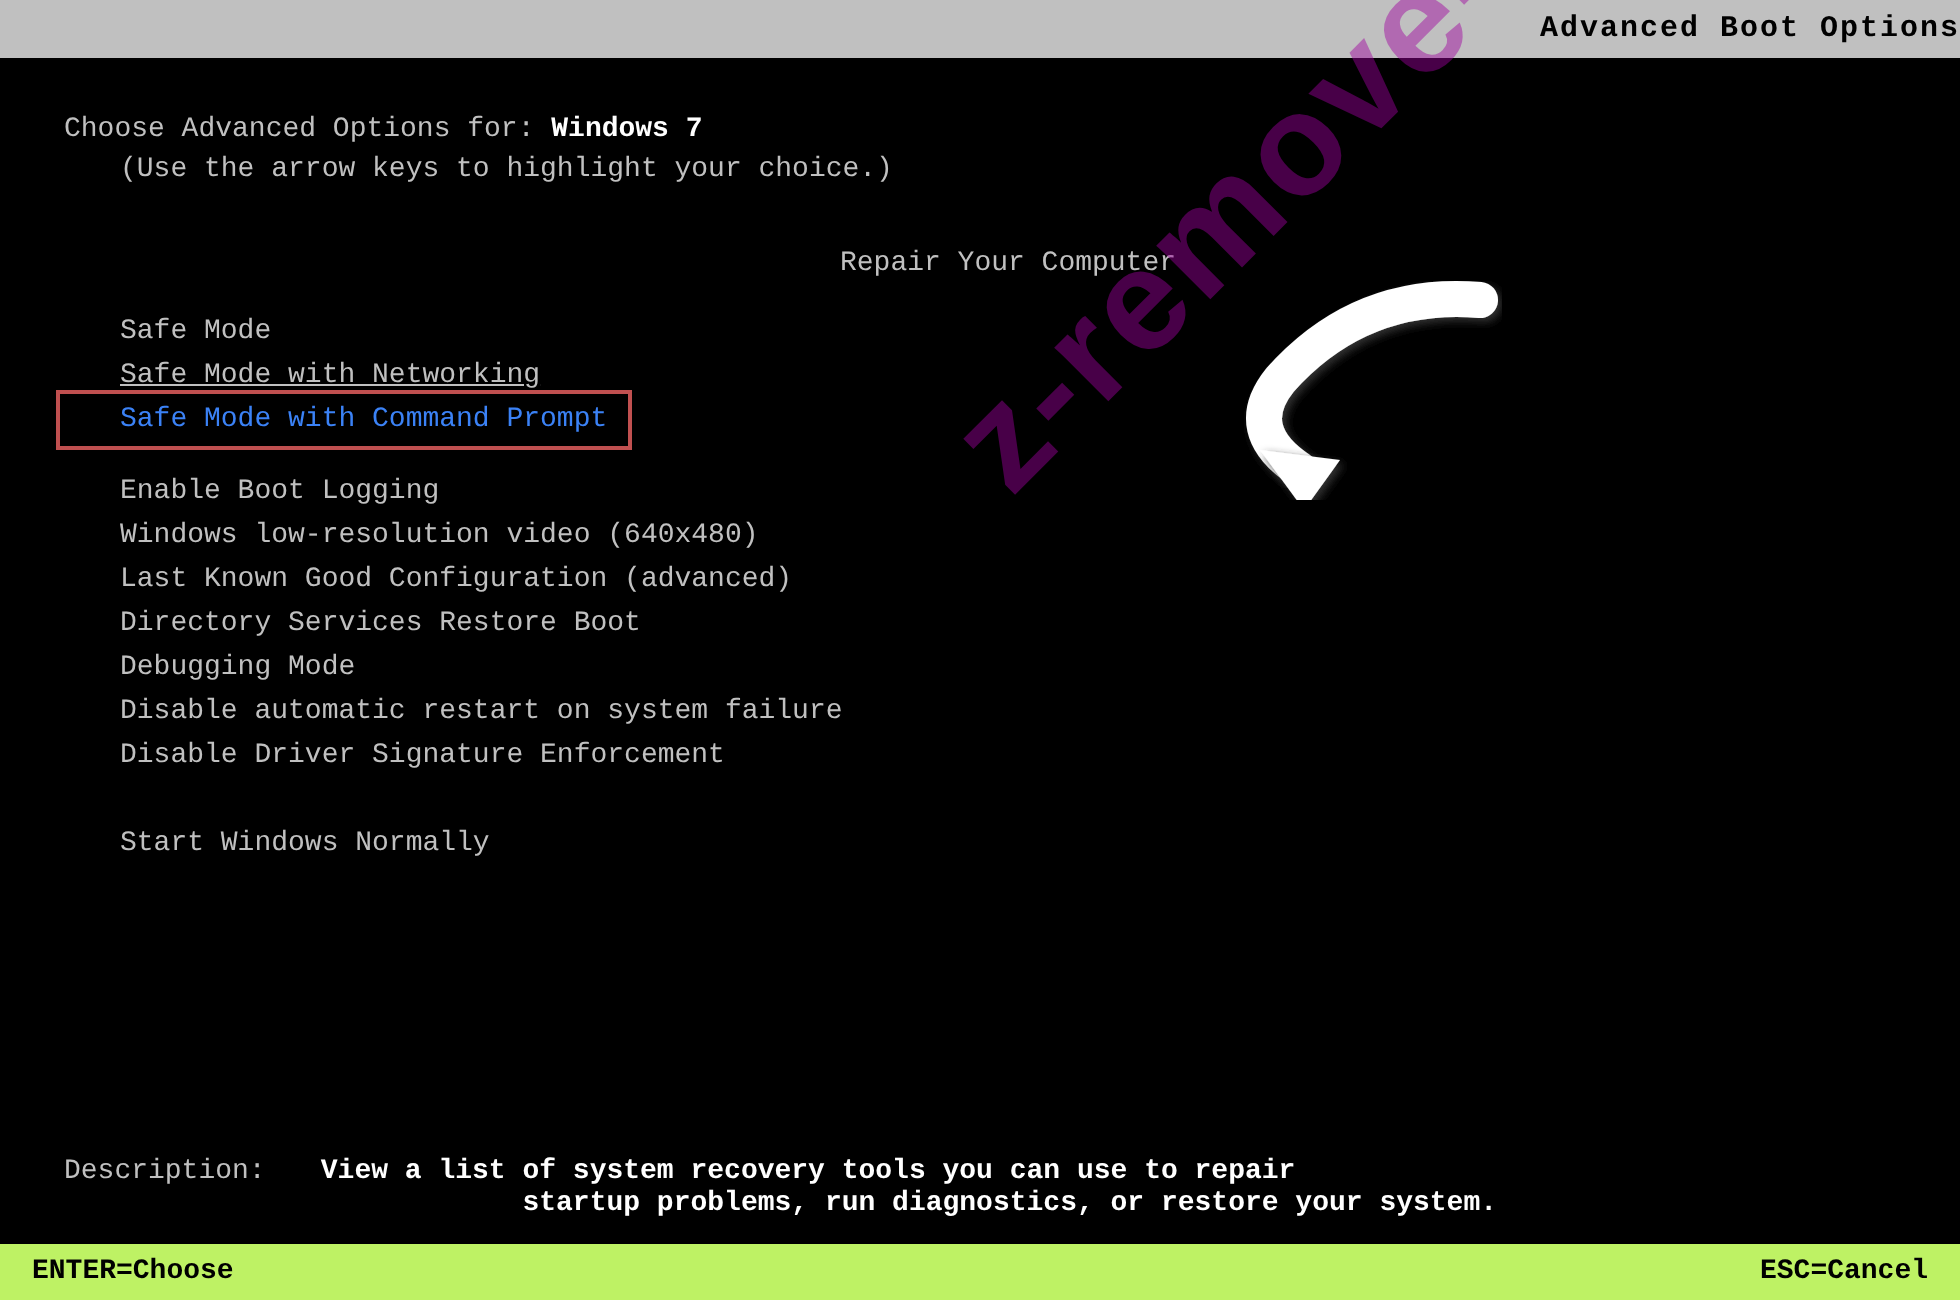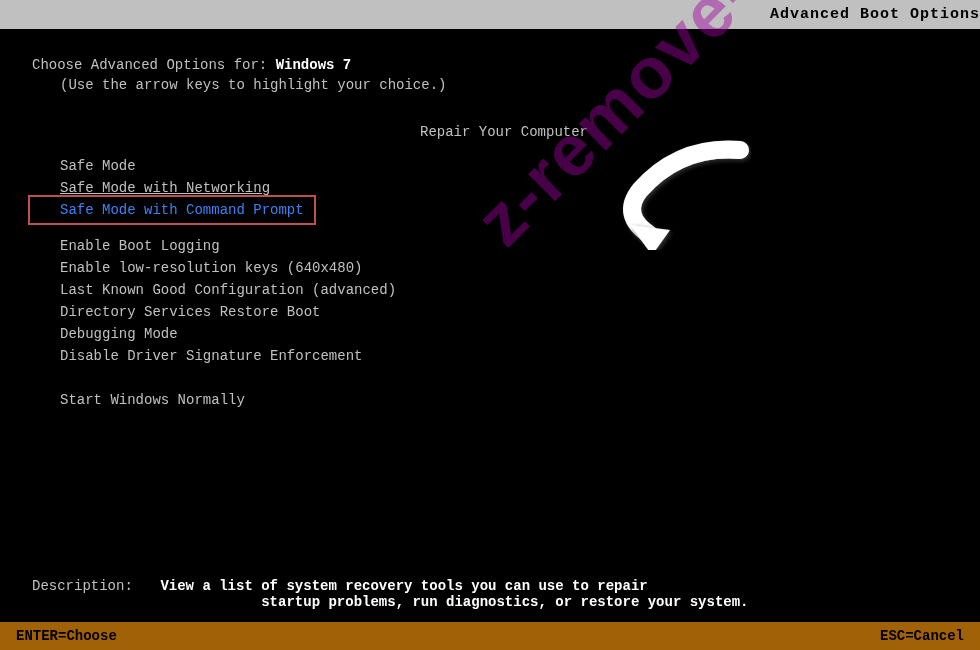--- a/index.html
+++ b/index.html
@@ -103,21 +103,21 @@
       color: #ffffff;
       font-weight: bold;
       max-width: 680px;
     }
 
     .bottom-bar {
       position: absolute;
       bottom: 0;
       left: 0;
       right: 0;
-      background-color: #a16207;
+      background-color: #bef264;
       color: #000000;
       display: flex;
       justify-content: space-between;
       padding: 6px 16px;
       font-size: 14px;
       font-weight: bold;
     }
 
     
     .watermark {
@@ -191,30 +191,33 @@
     </div>
   </div>
 
   <div class="spacer" style="height:10px;"></div>
 
   <div class="menu-group">
     <div>
       <span class="menu-item">Enable Boot Logging</span>
     </div>
     <div>
-      <span class="menu-item">Enable low-resolution keys (640x480)</span>
+      <span class="menu-item">Windows low-resolution video (640x480)</span>
     </div>
     <div>
       <span class="menu-item">Last Known Good Configuration (advanced)</span>
     </div>
     <div>
       <span class="menu-item">Directory Services Restore Boot</span>
     </div>
     <div>
       <span class="menu-item">Debugging Mode</span>
+    </div>
+    <div>
+      <span class="menu-item">Disable automatic restart on system failure</span>
     </div>
     <div>
       <span class="menu-item">Disable Driver Signature Enforcement</span>
     </div>
   </div>
 
   <div class="spacer" style="height:18px;"></div>
 
   <div>
     <span class="menu-item">Start Windows Normally</span>

